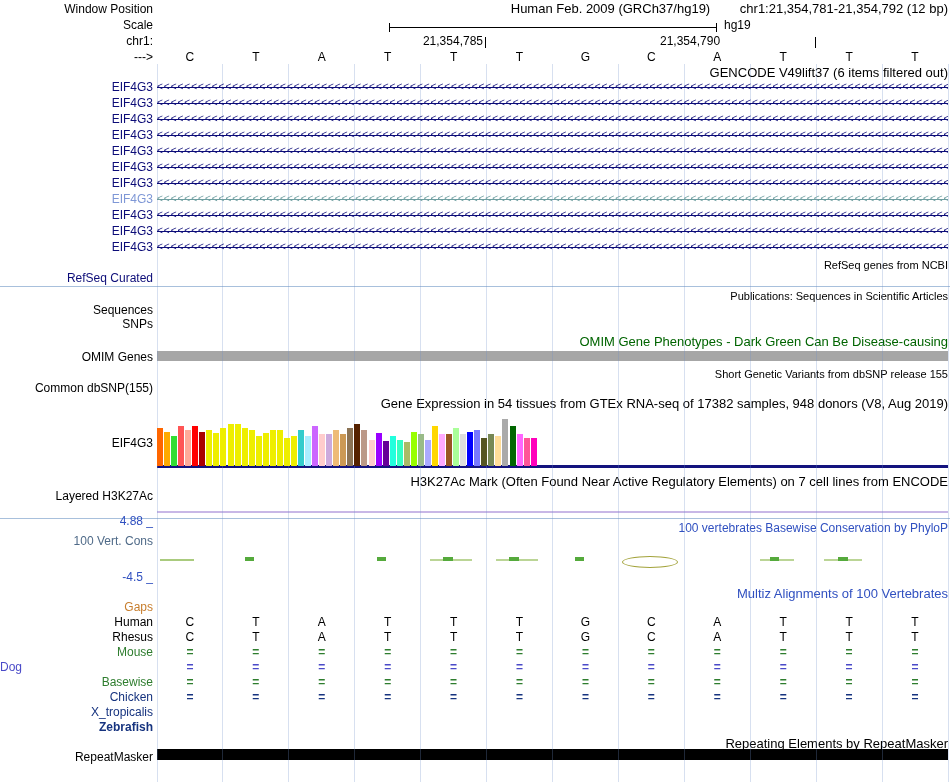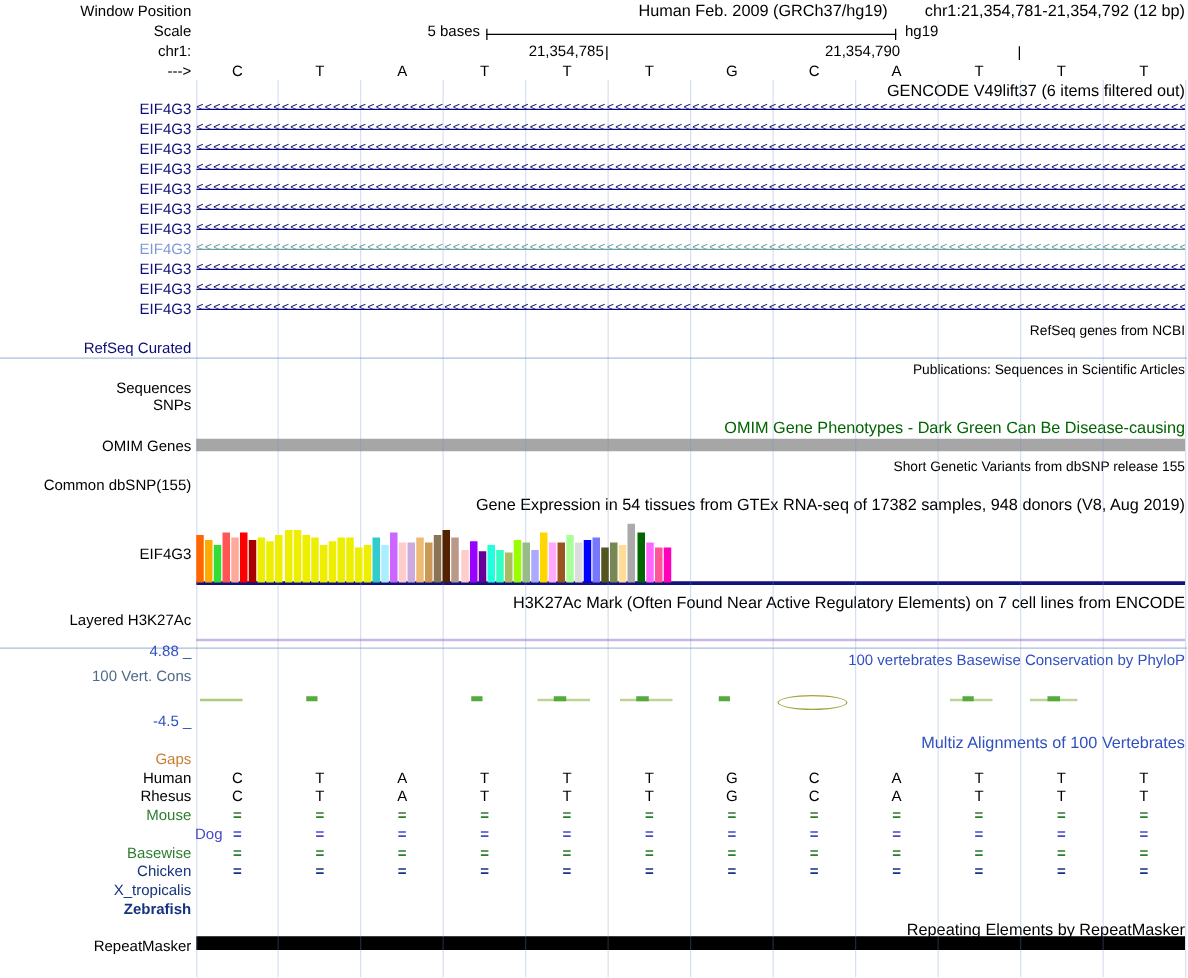--- a/index.html
+++ b/index.html
@@ -16,21 +16,20 @@
 
 <div id="stage">
 
   <div class="lbl" style="top:2px">Window Position</div>
   <div class="ttl" style="top:2px">
     <span>Human Feb. 2009 (GRCh37/hg19)</span>
     <span style="margin-left:26px">chr1:21,354,781-21,354,792 (12 bp)</span>
   </div>
 
   <div class="lbl" style="top:18px">Scale</div>
-  <div class="abs" style="left:157px;top:18px;width:227px;text-align:right;height:14px;line-height:14px">5 bases</div>
   <div class="abs" style="left:389px;top:27px;width:328px;height:1px;background:#000"></div>
   <div class="abs" style="left:389px;top:23px;width:1px;height:9px;background:#000"></div>
   <div class="abs" style="left:716px;top:23px;width:1px;height:9px;background:#000"></div>
   <div class="abs" style="left:724px;top:18px;height:14px;line-height:14px">hg19</div>
 
   <div class="lbl" style="top:34px">chr1:</div>
   <div class="abs" style="left:330px;top:35px;width:153px;text-align:right;height:13px;line-height:13px">21,354,785</div>
   <div class="abs" style="left:485px;top:37px;width:1px;height:11px;background:#000"></div>
   <div class="abs" style="left:660px;top:35px;width:153px;text-align:left;height:13px;line-height:13px">21,354,790</div>
   <div class="abs" style="left:815px;top:37px;width:1px;height:11px;background:#000"></div>
@@ -254,21 +253,21 @@
     <div style="position: absolute; left: 288.833px; top: 645px; width: 65.9167px; text-align: center; height: 14px; line-height: 14px; color: rgb(46, 125, 46); font-weight: bold;">=</div>
     <div style="position: absolute; left: 354.75px; top: 645px; width: 65.9167px; text-align: center; height: 14px; line-height: 14px; color: rgb(46, 125, 46); font-weight: bold;">=</div>
     <div style="position: absolute; left: 420.667px; top: 645px; width: 65.9167px; text-align: center; height: 14px; line-height: 14px; color: rgb(46, 125, 46); font-weight: bold;">=</div>
     <div style="position: absolute; left: 486.583px; top: 645px; width: 65.9167px; text-align: center; height: 14px; line-height: 14px; color: rgb(46, 125, 46); font-weight: bold;">=</div>
     <div style="position: absolute; left: 552.5px; top: 645px; width: 65.9167px; text-align: center; height: 14px; line-height: 14px; color: rgb(46, 125, 46); font-weight: bold;">=</div>
     <div style="position: absolute; left: 618.417px; top: 645px; width: 65.9167px; text-align: center; height: 14px; line-height: 14px; color: rgb(46, 125, 46); font-weight: bold;">=</div>
     <div style="position: absolute; left: 684.333px; top: 645px; width: 65.9167px; text-align: center; height: 14px; line-height: 14px; color: rgb(46, 125, 46); font-weight: bold;">=</div>
     <div style="position: absolute; left: 750.25px; top: 645px; width: 65.9167px; text-align: center; height: 14px; line-height: 14px; color: rgb(46, 125, 46); font-weight: bold;">=</div>
     <div style="position: absolute; left: 816.167px; top: 645px; width: 65.9167px; text-align: center; height: 14px; line-height: 14px; color: rgb(46, 125, 46); font-weight: bold;">=</div>
     <div style="position: absolute; left: 882.083px; top: 645px; width: 65.9167px; text-align: center; height: 14px; line-height: 14px; color: rgb(46, 125, 46); font-weight: bold;">=</div>
-    <div style="position: absolute; left: 0px; top: 660px; width: 178px; text-align: right; height: 14px; line-height: 14px; color: rgb(74, 74, 200);">Dog</div>
+    <div style="position: absolute; left: 0px; top: 660px; width: 178px; height: 14px; line-height: 14px; color: rgb(74, 74, 200);">Dog</div>
     <div style="position: absolute; left: 157px; top: 660px; width: 65.9167px; text-align: center; height: 14px; line-height: 14px; color: rgb(74, 74, 200); font-weight: bold;">=</div>
     <div style="position: absolute; left: 222.917px; top: 660px; width: 65.9167px; text-align: center; height: 14px; line-height: 14px; color: rgb(74, 74, 200); font-weight: bold;">=</div>
     <div style="position: absolute; left: 288.833px; top: 660px; width: 65.9167px; text-align: center; height: 14px; line-height: 14px; color: rgb(74, 74, 200); font-weight: bold;">=</div>
     <div style="position: absolute; left: 354.75px; top: 660px; width: 65.9167px; text-align: center; height: 14px; line-height: 14px; color: rgb(74, 74, 200); font-weight: bold;">=</div>
     <div style="position: absolute; left: 420.667px; top: 660px; width: 65.9167px; text-align: center; height: 14px; line-height: 14px; color: rgb(74, 74, 200); font-weight: bold;">=</div>
     <div style="position: absolute; left: 486.583px; top: 660px; width: 65.9167px; text-align: center; height: 14px; line-height: 14px; color: rgb(74, 74, 200); font-weight: bold;">=</div>
     <div style="position: absolute; left: 552.5px; top: 660px; width: 65.9167px; text-align: center; height: 14px; line-height: 14px; color: rgb(74, 74, 200); font-weight: bold;">=</div>
     <div style="position: absolute; left: 618.417px; top: 660px; width: 65.9167px; text-align: center; height: 14px; line-height: 14px; color: rgb(74, 74, 200); font-weight: bold;">=</div>
     <div style="position: absolute; left: 684.333px; top: 660px; width: 65.9167px; text-align: center; height: 14px; line-height: 14px; color: rgb(74, 74, 200); font-weight: bold;">=</div>
     <div style="position: absolute; left: 750.25px; top: 660px; width: 65.9167px; text-align: center; height: 14px; line-height: 14px; color: rgb(74, 74, 200); font-weight: bold;">=</div>

